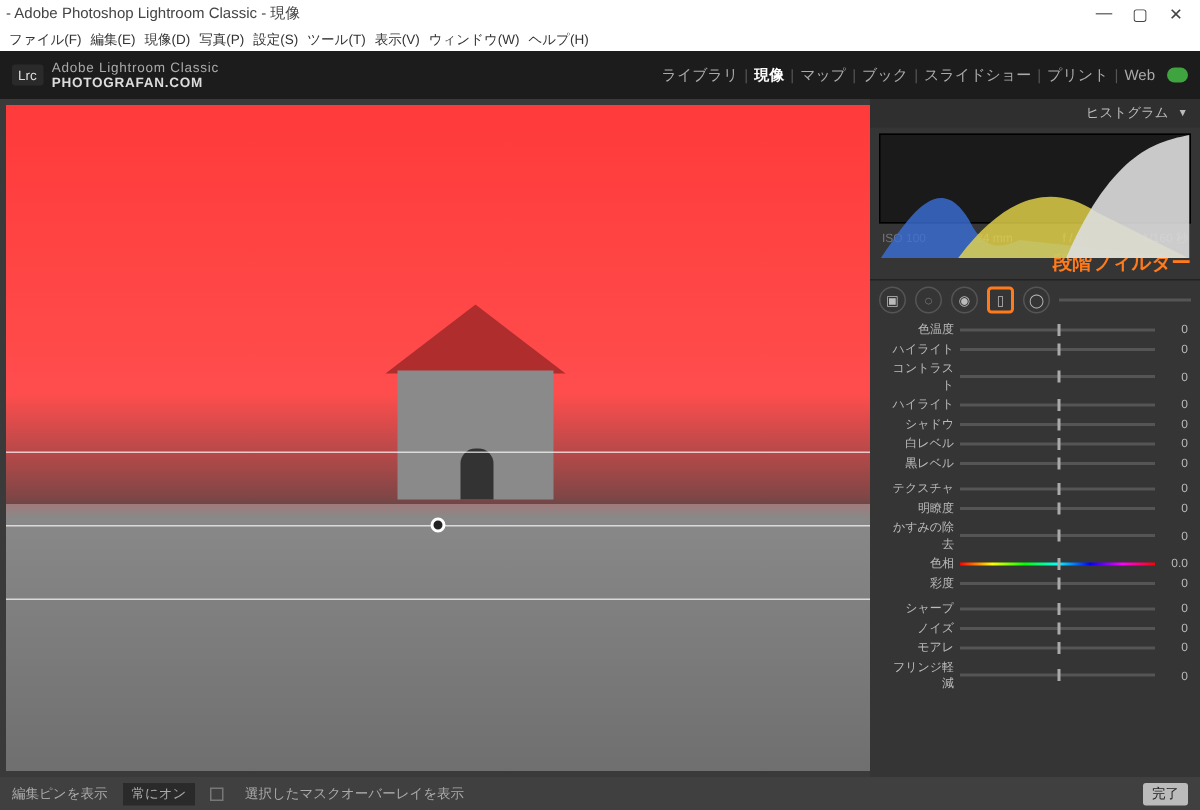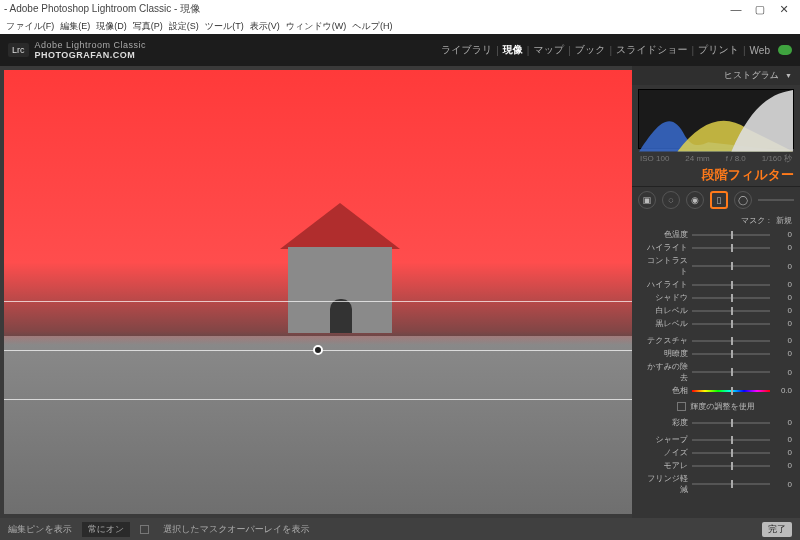--- a/index.html
+++ b/index.html
@@ -25,21 +25,21 @@
   .ground { position:absolute; left:0; right:0; bottom:0; height:40%; background: linear-gradient(180deg,#8a8a8a,#6f6f6f); }
   .church { position:absolute; left:44%; top:30%; width:120px; height:130px; }
   .church .roof { width:0;height:0;border-left:60px solid transparent;border-right:60px solid transparent;border-bottom:46px solid #b02d2d; position:absolute; top:0; left:0;}
   .church .wall { position:absolute; top:44px; left:8px; width:104px; height:86px; background:#8a8a8a; }
   .church .door { position:absolute; bottom:0; left:42px; width:22px; height:34px; background:#333; border-radius:10px 10px 0 0;}
   .gline { position:absolute; left:0; right:0; height:1px; background:rgba(255,255,255,.7);}
   .pin { position:absolute; width:10px; height:10px; border:2px solid #fff; border-radius:50%; background:#222; left:50%; top:63%; transform:translate(-50%,-50%);}
   .footer { height:22px; display:flex; align-items:center; gap:10px; padding:0 8px; background:#404040; font-size:9px;}
   .footer .chk{ width:9px;height:9px;border:1px solid #777; display:inline-block; margin-right:4px;}
   .footer .done{ margin-left:auto; background:#bbb; color:#222; padding:1px 6px; border-radius:2px;}
-  .rpanel { width: 168px; background: #353535; overflow-y: hidden; font-size:8px; color:#bbb;}
+  .rpanel { width: 220px; background: #353535; overflow-y: hidden; font-size:8px; color:#bbb;}
   .phead { display:flex; justify-content:flex-end; align-items:center; padding:3px 8px; background:#2f2f2f; font-size:9px;}
   .phead .tri{ margin-left:6px; font-size:7px;}
   .histo { height:60px; margin:4px 6px; background:#1a1a1a; border:1px solid #000; position:relative;}
   .histo svg{position:absolute;inset:0;}
   .anno-grad { color:#ff7a1a; font-weight:bold; font-size:13px; text-align:right; padding:2px 6px;}
   .toolrow { display:flex; align-items:center; gap:6px; padding:4px 6px; border-top:1px solid #222;}
   .toolrow .tool{ width:18px;height:18px; border:1px solid #555; border-radius:50%; display:flex;align-items:center;justify-content:center; font-size:9px;}
   .toolrow .rect{ border-radius:3px; border:2px solid #ff7a1a;}
   .toolrow .slider{ flex:1; height:2px; background:#555;}
   .label-row{ display:flex; justify-content:flex-end; gap:6px; padding:2px 8px;}
@@ -140,24 +140,20 @@
 
       <div class="toolrow">
         <span class="tool">▣</span>
         <span class="tool">◌</span>
         <span class="tool">◉</span>
         <span class="tool rect">▯</span>
         <span class="tool">◯</span>
         <span class="slider"></span>
       </div>
 
-      <div class="label-row">
-        <span>マスク :</span>
-        <span>新規</span>
-      </div>
 
       <div id="sl1">
           <div class="srow">
             <span class="lbl">色温度</span>
             <span class="track"></span>
             <span class="val">0</span>
           </div>
           <div class="srow">
             <span class="lbl">ハイライト</span>
             <span class="track"></span>
@@ -204,24 +200,20 @@
           <div class="srow">
             <span class="lbl">かすみの除去</span>
             <span class="track"></span>
             <span class="val">0</span>
           </div>
         </div>
       <div class="srow hue">
           <span class="lbl">色相</span>
           <span class="track"></span>
           <span class="val">0.0</span>
-        </div>
-      <div class="chkline">
-          <span class="chk"></span>
-          <span>輝度の調整を使用</span>
         </div>
       <div class="srow">
           <span class="lbl">彩度</span>
           <span class="track"></span>
           <span class="val">0</span>
         </div>
       <div style="height:4px"></div>
       <div id="sl3">
           <div class="srow">
             <span class="lbl">シャープ</span>

